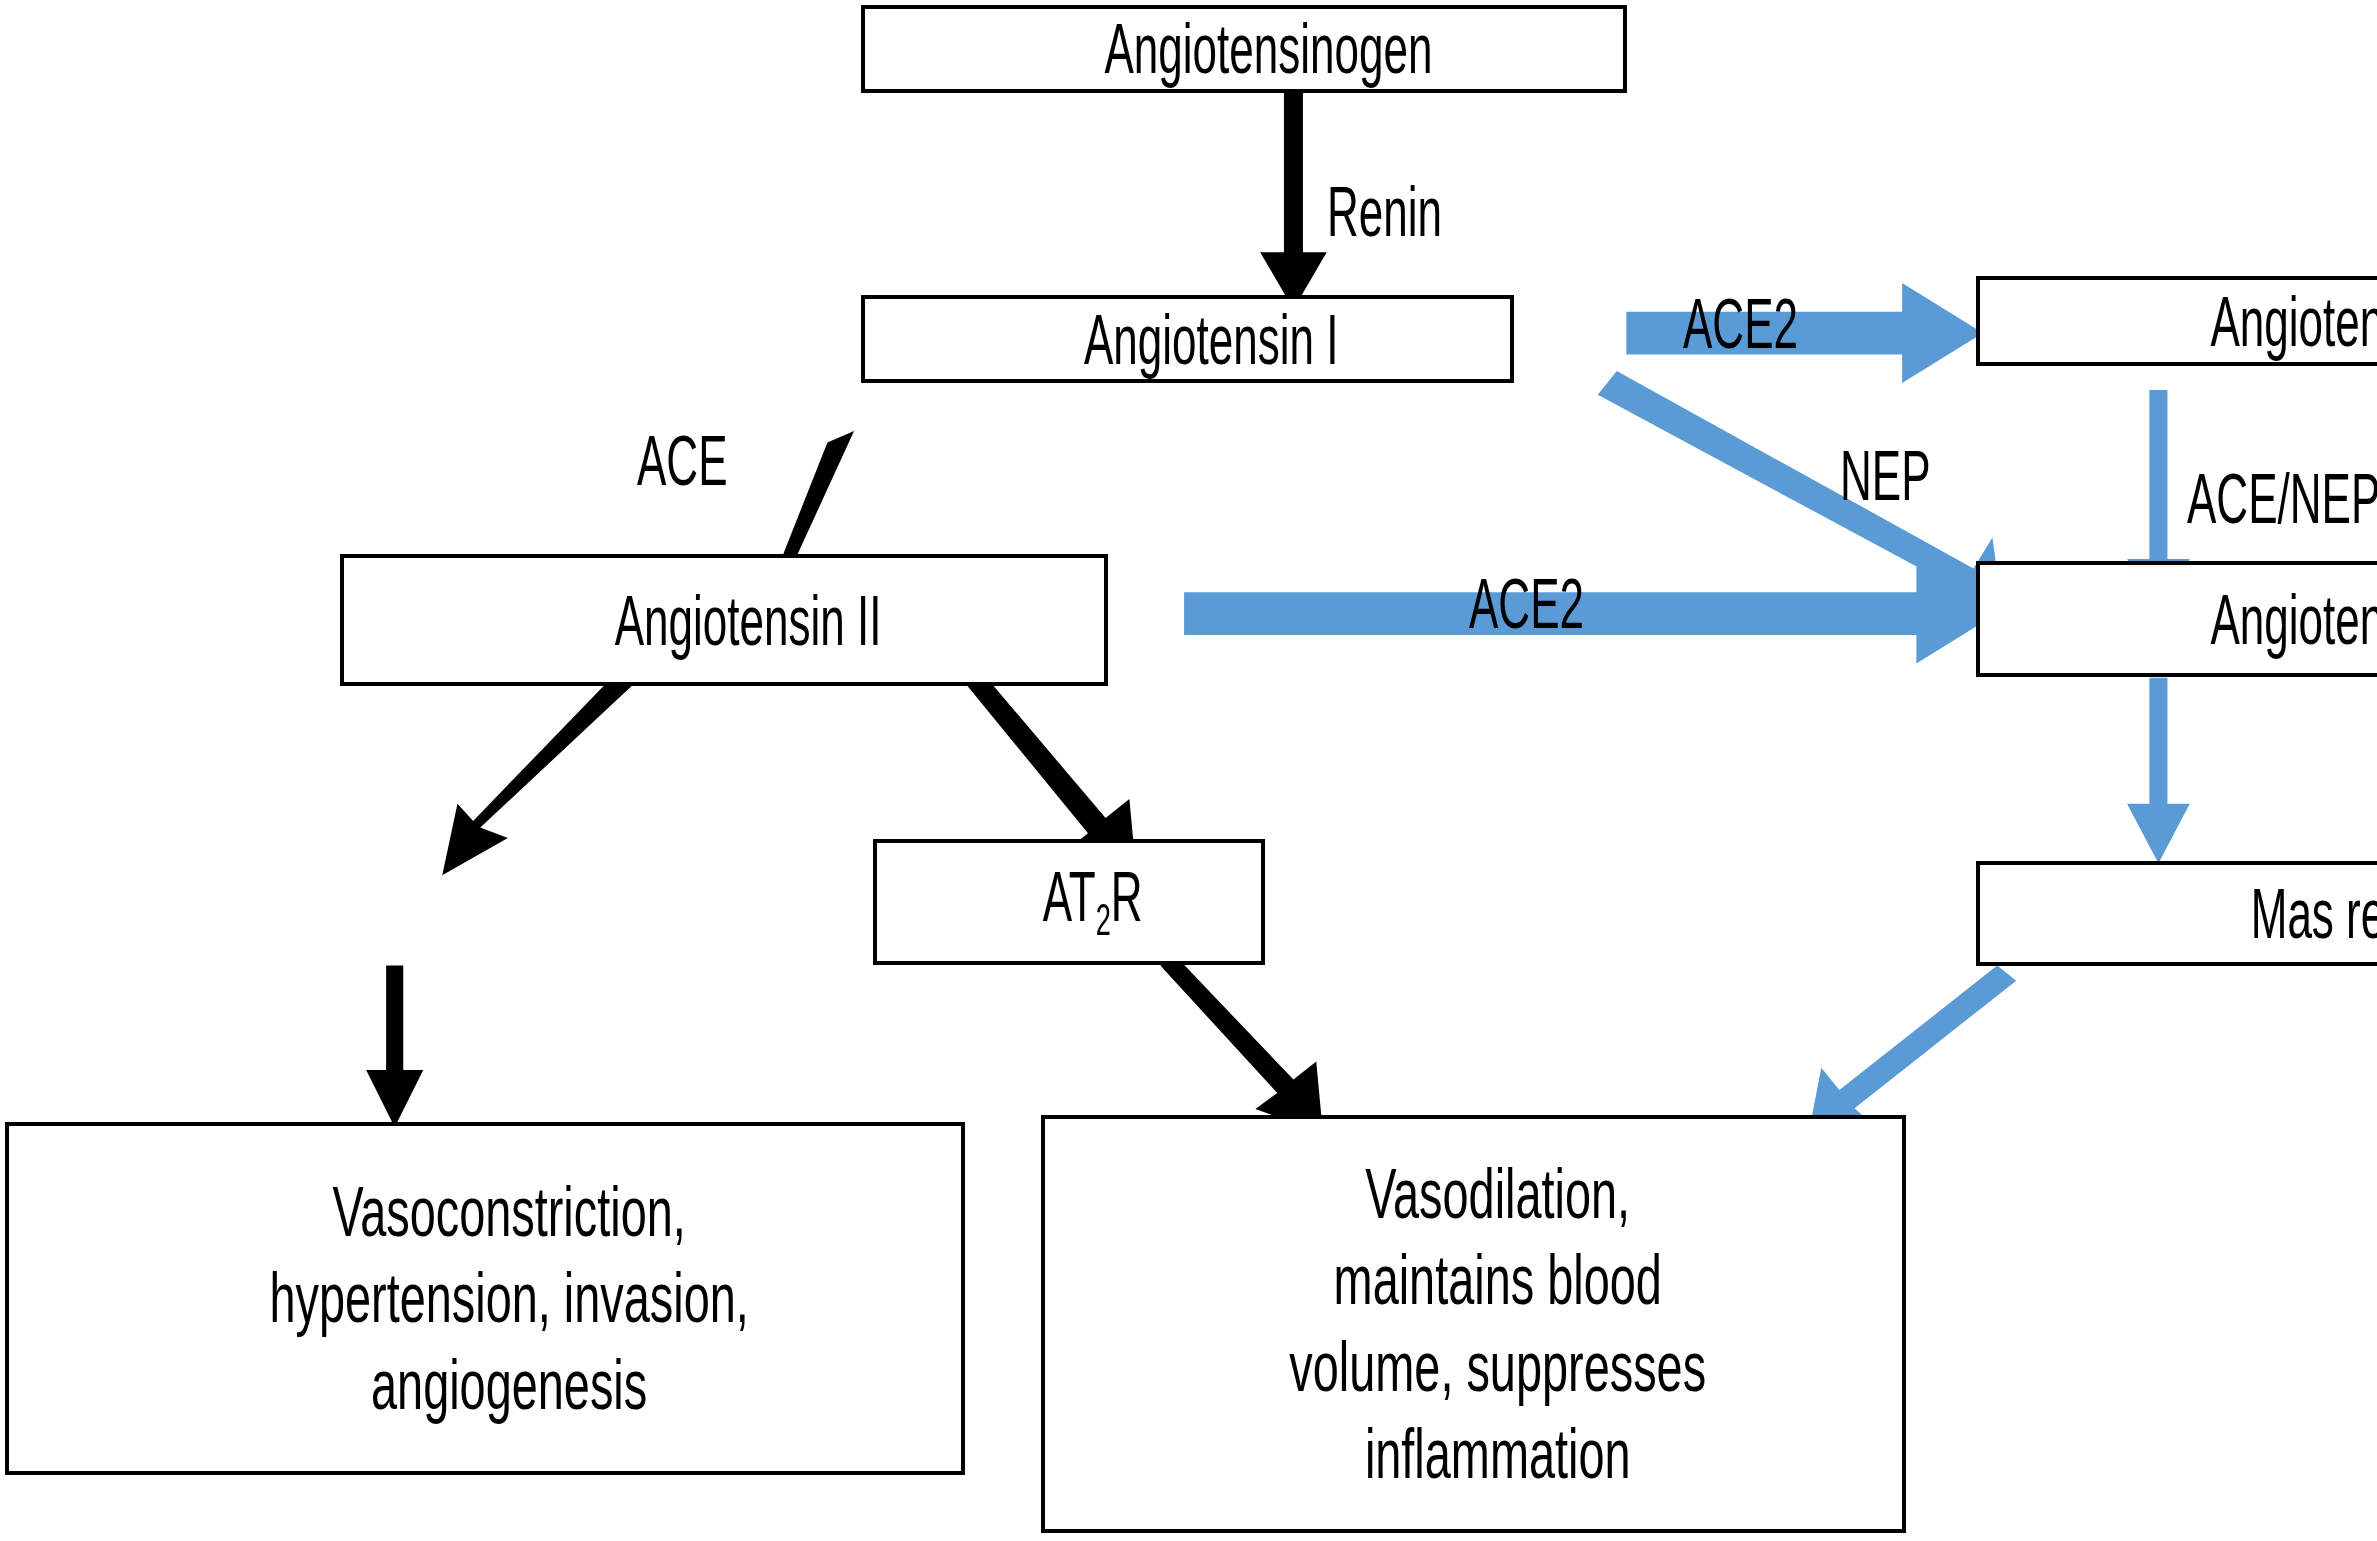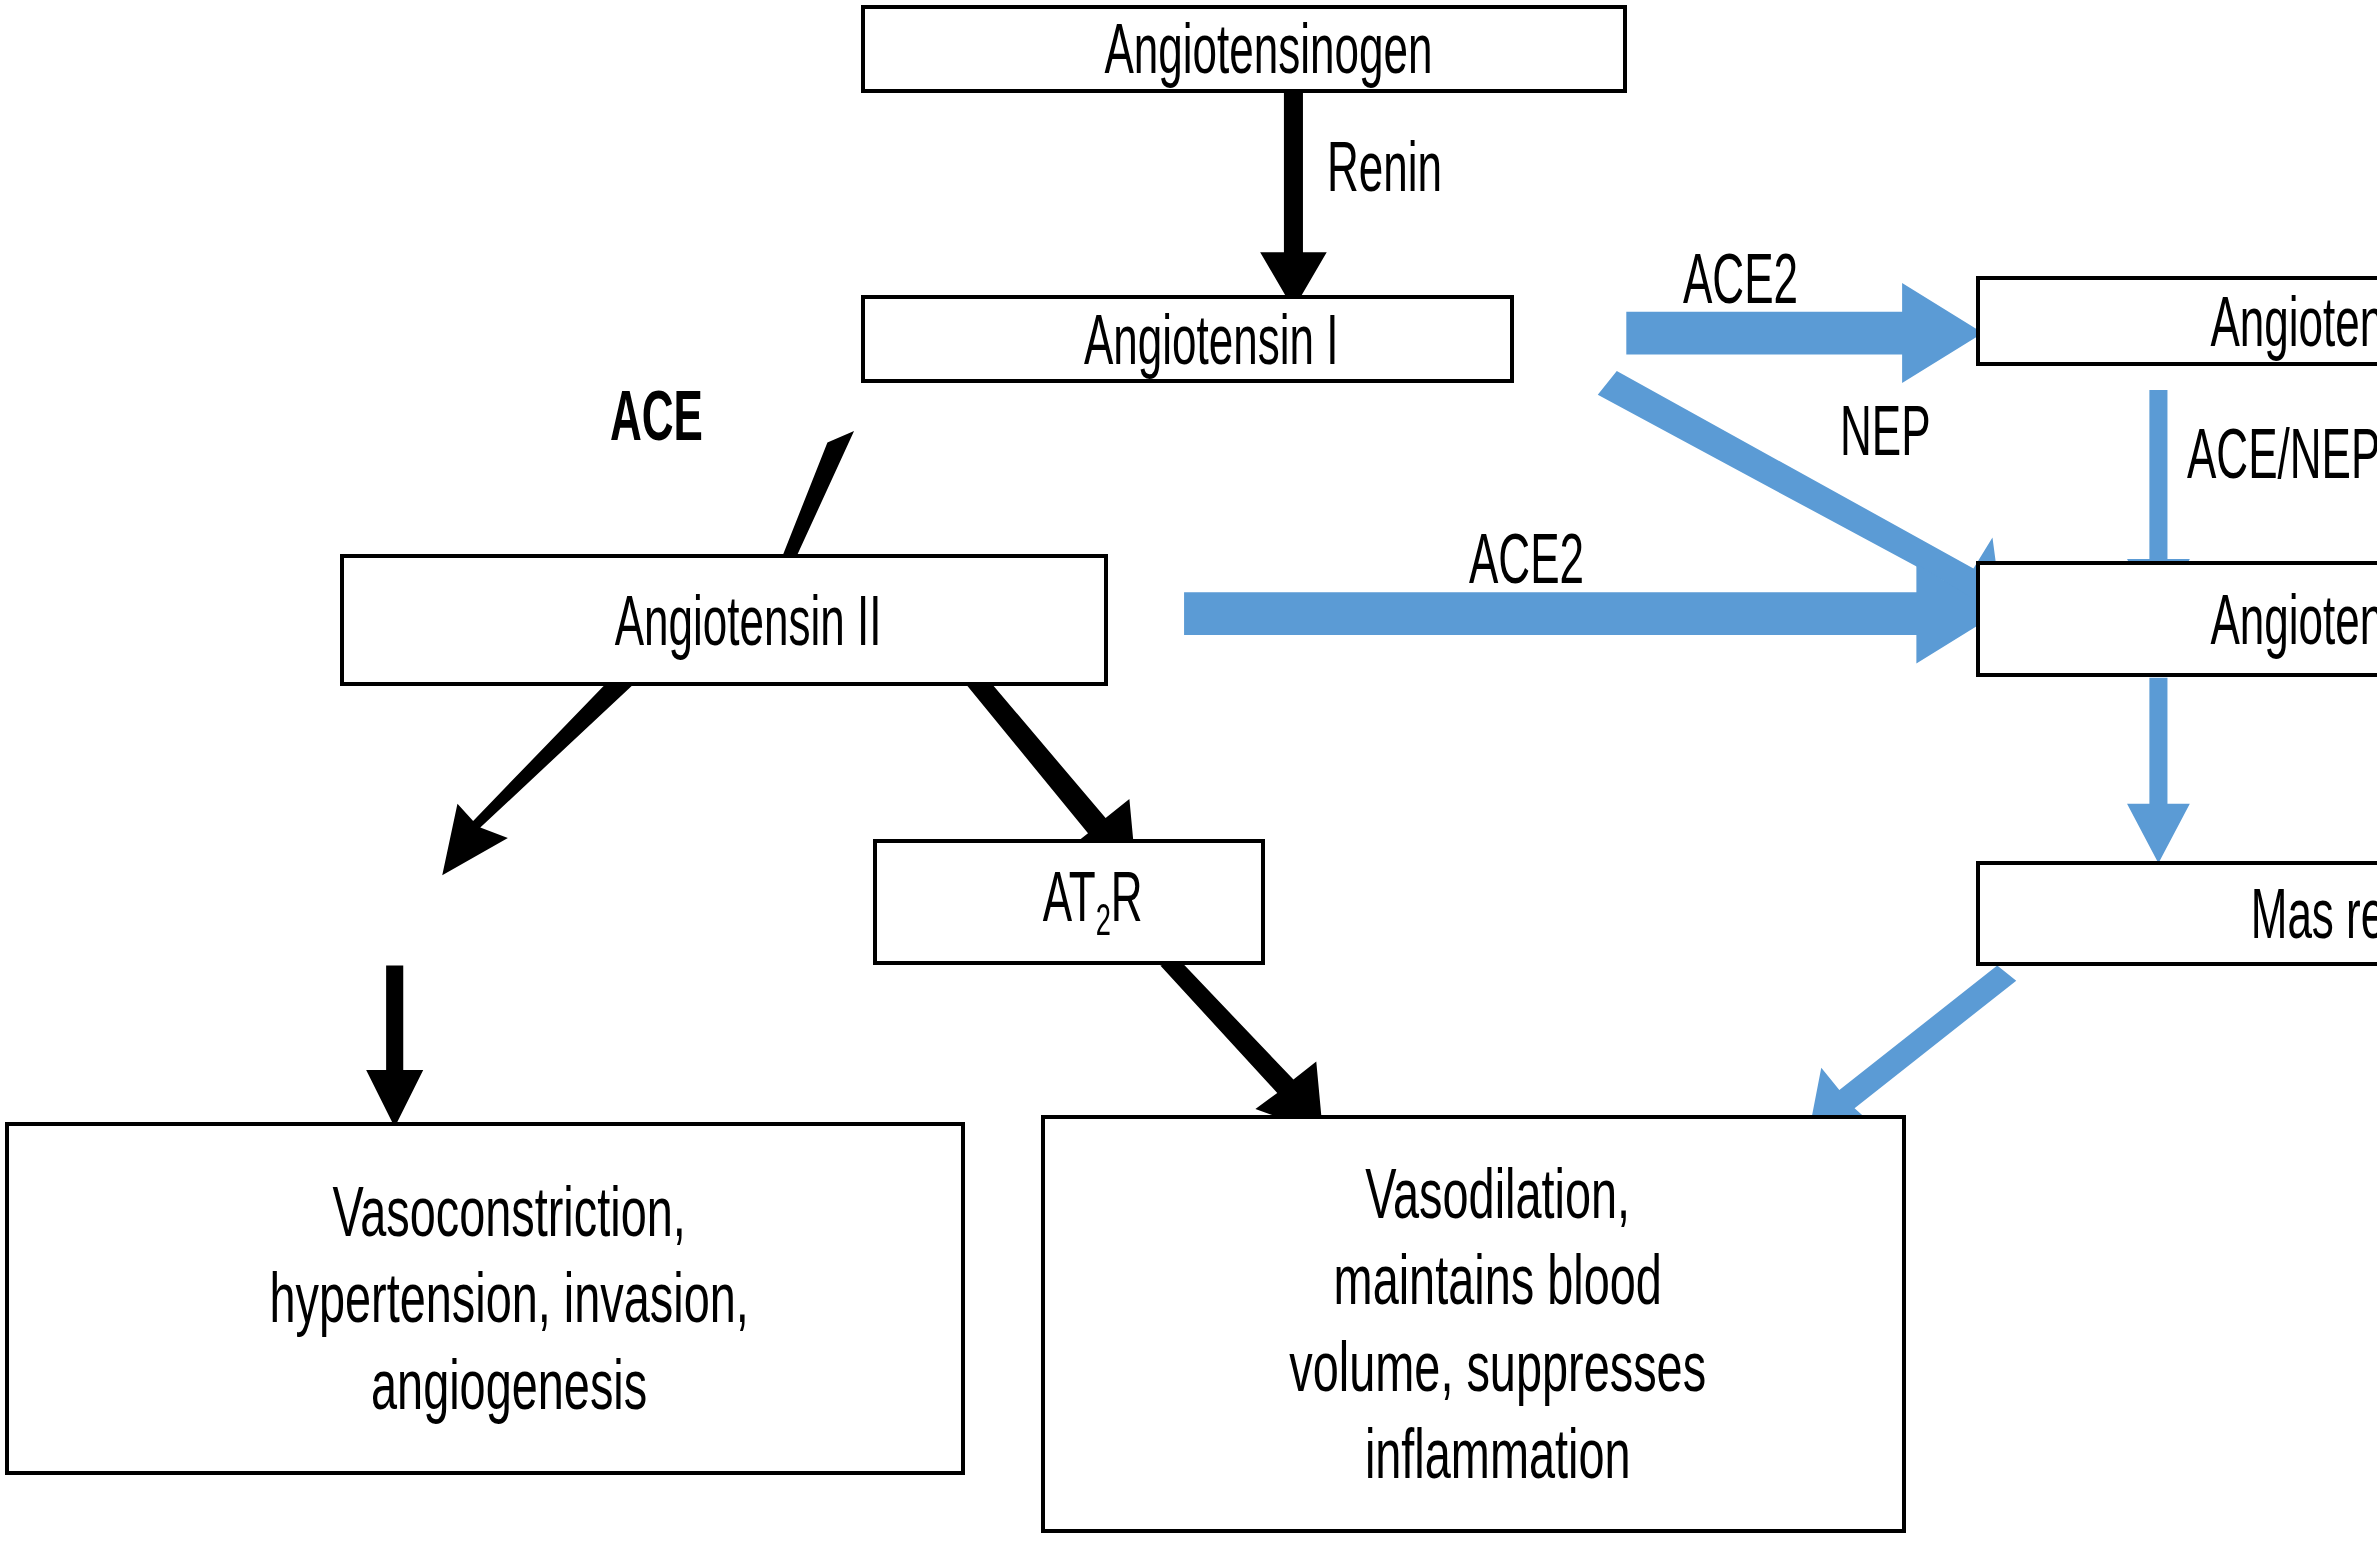--- a/index.html
+++ b/index.html
@@ -68,20 +68,21 @@
   
   .enzyme-label {
     position: absolute;
     color: #000000;
     font-family: "Liberation Sans", sans-serif;
     font-weight: 400;
     font-size: 71px;
     white-space: nowrap;
     z-index: 4;
     line-height: 1.0;
+    margin-top: 45px;
   }
   .enzyme-label > span {
     display: inline-block;
     transform: scaleX(0.62);
     transform-origin: left center;
   }
 </style>
 </head>
 <body>
 
@@ -177,21 +178,21 @@
     <span class="node-label-multiline">Vasodilation,
 maintains blood
 volume, suppresses
 inflammation</span>
   </div>
 
   <div class="enzyme-label" style="left:1327px; top:131px;">
     <span>Renin</span>
   </div>
 
-  <div class="enzyme-label" style="left:610px; top:380px;font-weight:bold;">
+  <div class="enzyme-label" style="left:637px; top:380px;">
     <span>ACE</span>
   </div>
 
   <div class="enzyme-label" style="left:1683px; top:243px;">
     <span>ACE2</span>
   </div>
 
   <div class="enzyme-label" style="left:1840px; top:395px;">
     <span>NEP</span>
   </div>

